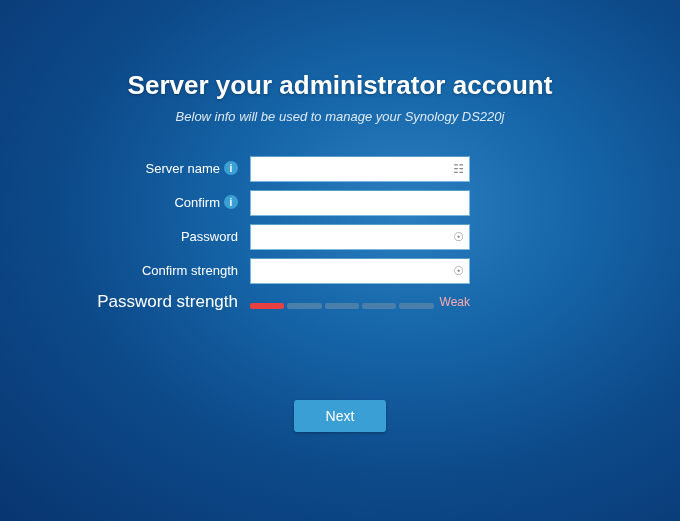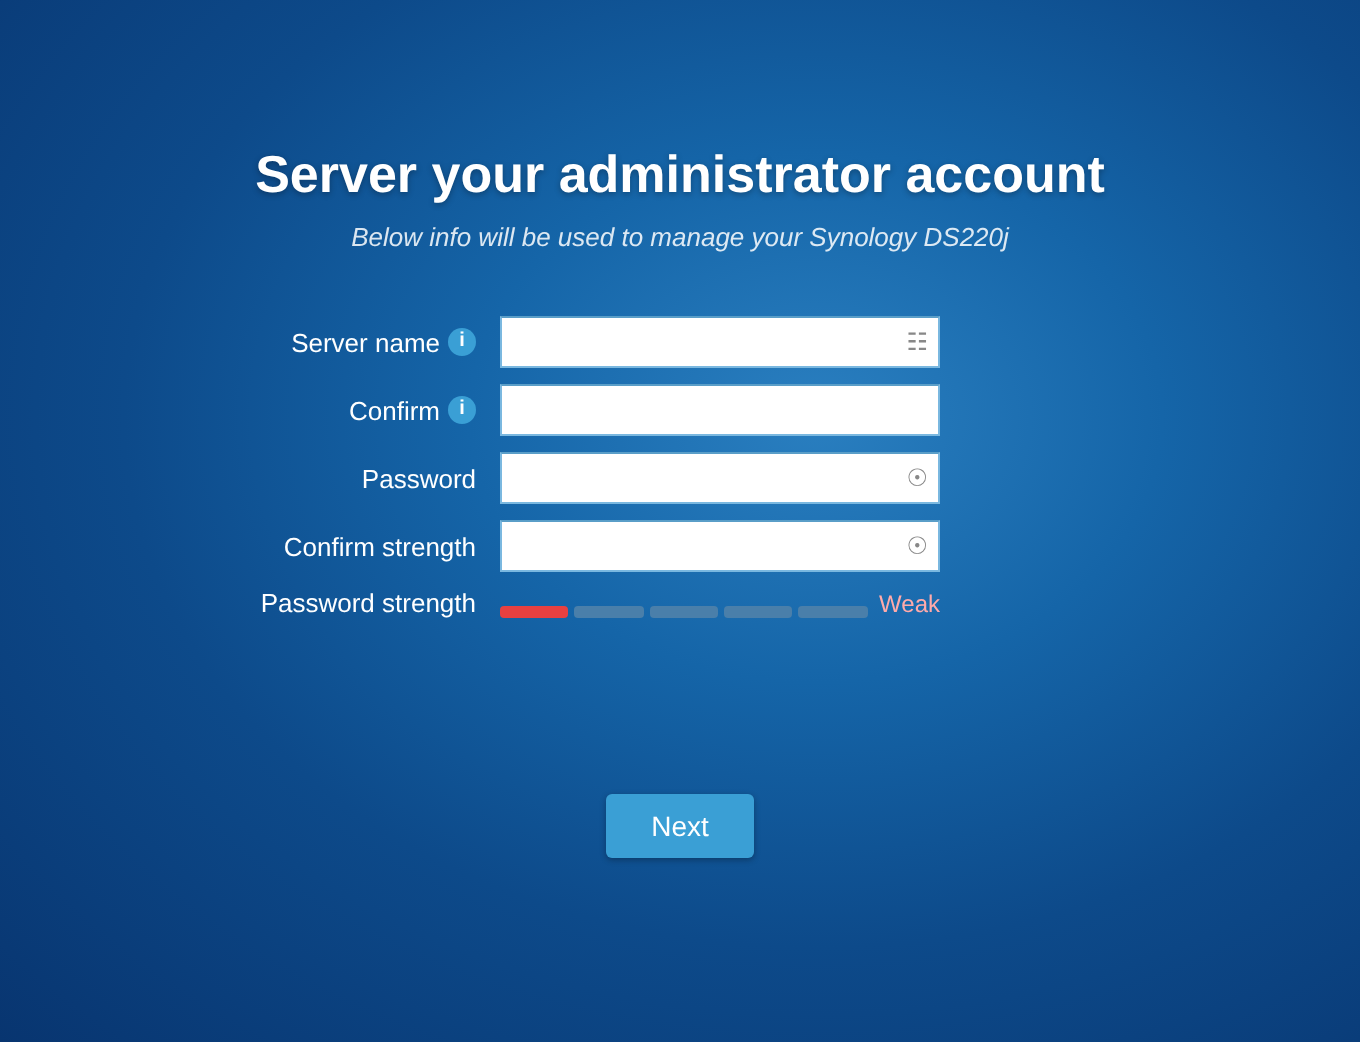--- a/index.html
+++ b/index.html
@@ -111,21 +111,21 @@
     .password-strength-row {
       display: flex;
       align-items: center;
       margin-bottom: 8px;
     }
 
     .password-strength-label {
       width: 170px;
       text-align: right;
       color: #ffffff;
-      font-size: 13px;
+      font-size: 17px;
       padding-right: 12px;
     }
 
     .strength-bar-container {
       flex: 1;
       max-width: 220px;
       display: flex;
       align-items: flex-end;
       gap: 6px;
     }
@@ -146,21 +146,21 @@
     .strength-segment.inactive { background: #4a7faa; }
 
     .strength-text {
       color: #ffaaaa;
       font-size: 12px;
       white-space: nowrap;
     }
 
     .next-button {
       margin-top: 80px;
-      width: 74px;
+      width: 92px;
       height: 32px;
       background: #3a9fd5;
       border: none;
       border-radius: 3px;
       color: #ffffff;
       font-size: 14px;
       cursor: pointer;
       font-family: 'Segoe UI', Arial, sans-serif;
       box-shadow: 0 1px 3px rgba(0,0,0,0.3);
     }

